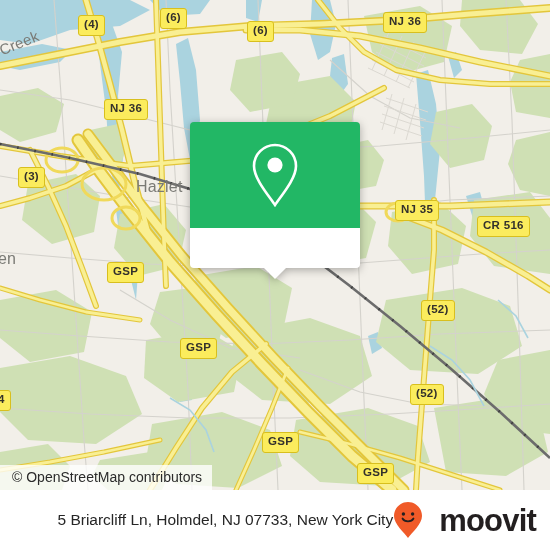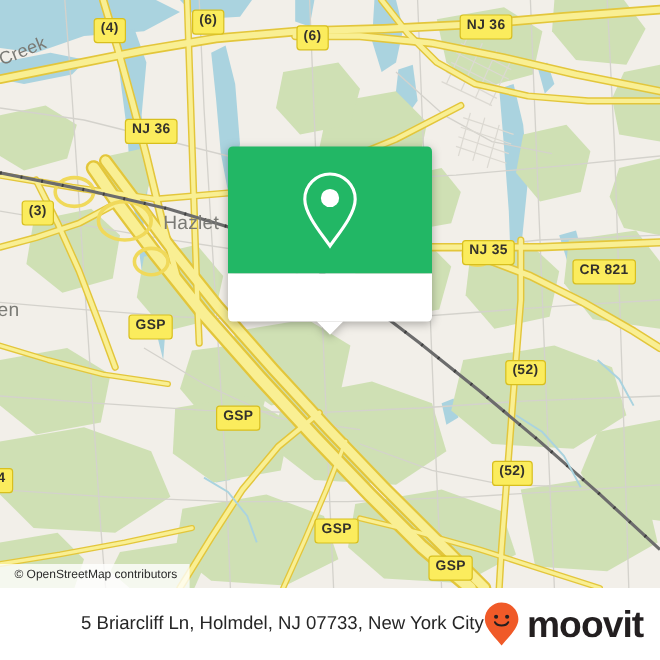--- a/index.html
+++ b/index.html
@@ -55,21 +55,21 @@
     letter-spacing: .3px;
   }
 
   
   #attribution {
     position: absolute;
     left: 0;
     bottom: 0;
     background: rgba(255,255,255,.78);
     color: #2b2b2b;
-    font-size: 10px;
+    font-size: 14px;
     padding: 4px 10px 5px 12px;
     white-space: nowrap;
   }
 
   
   #popup {
     position: absolute;
     left: 190px;
     top: 122px;
     width: 170px;
@@ -122,21 +122,21 @@
     padding: 0 14px 0 16px;
   }
   #footer-address {
     color: #262626;
     font-size: 15.5px;
     white-space: nowrap;
   }
   #brand {
     display: flex;
     align-items: center;
-    gap: 6px;
+    gap: 16px;
   }
   #brand-word {
     color: #231f20;
     font-size: 31px;
     font-weight: bold;
     letter-spacing: -0.8px;
     line-height: 1;
   }
 </style>
 </head>
@@ -328,22 +328,22 @@
     <div class="map-label" style="left:-2px; top:250px; font-size:16px;">
       <span>en</span>
     </div>
 
     <div class="shield" style="left:78px; top:15px;"><span>(4)</span></div>
     <div class="shield" style="left:160px; top:8px;"><span>(6)</span></div>
     <div class="shield" style="left:247px; top:21px;"><span>(6)</span></div>
     <div class="shield" style="left:383px; top:12px;"><span>NJ 36</span></div>
     <div class="shield" style="left:104px; top:99px;"><span>NJ 36</span></div>
     <div class="shield" style="left:18px; top:167px;"><span>(3)</span></div>
-    <div class="shield" style="left:385px; top:200px;"><span>NJ 35</span></div>
-    <div class="shield" style="left:477px; top:216px;"><span>CR 821</span></div>
+    <div class="shield" style="left:395px; top:200px;"><span>NJ 35</span></div>
+    <div class="shield" style="left:477px; top:216px;"><span>CR 516</span></div>
     <div class="shield" style="left:107px; top:262px;"><span>GSP</span></div>
     <div class="shield" style="left:421px; top:300px;"><span>(52)</span></div>
     <div class="shield" style="left:180px; top:338px;"><span>GSP</span></div>
     <div class="shield" style="left:410px; top:384px;"><span>(52)</span></div>
     <div class="shield" style="left:-8px; top:390px;"><span>4</span></div>
     <div class="shield" style="left:262px; top:432px;"><span>GSP</span></div>
     <div class="shield" style="left:357px; top:463px;"><span>GSP</span></div>
 
     <div id="attribution">© OpenStreetMap contributors</div>
 

